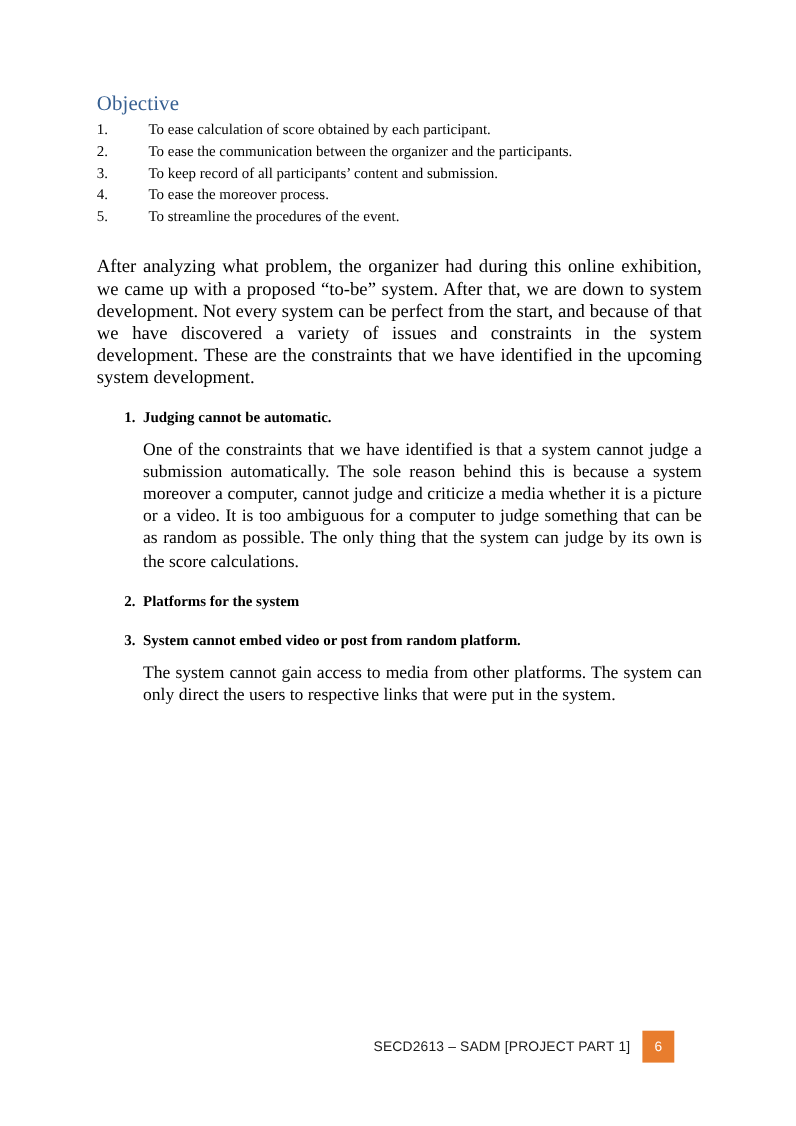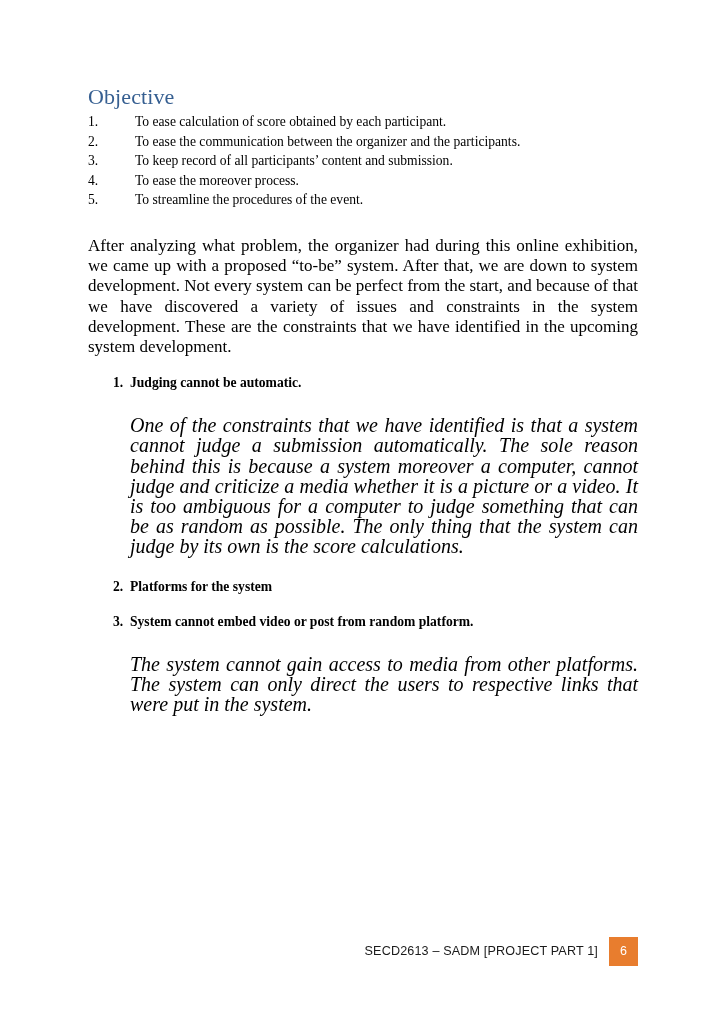--- a/index.html
+++ b/index.html
@@ -19,21 +19,21 @@
   .content {
     position: absolute;
     left: 88px;
     top: 84px;
     width: 550px;
   }
 
   
   .h-main {
     font-family: "Liberation Serif", "DejaVu Serif", serif;
-    font-size: 22px;
+    font-size: 19px;
     font-weight: normal;
     color: #365F91;
     line-height: 1.18;
     margin: 0 0 2px 0;
     letter-spacing: 0.1px;
   }
   .h-sub {
     font-family: "Liberation Serif", "DejaVu Serif", serif;
     font-size: 15px;
     font-weight: normal;
@@ -94,39 +94,38 @@
   }
   .constraint-num {
     width: 17px;
     flex: 0 0 17px;
   }
   .constraint-title {
     flex: 1 1 auto;
   }
   .constraint-body {
     margin-left: 42px;
-    margin-top: 23px;
-    font-size: 20px;
+    margin-top: 11px;
+    font-size: 16px;
     line-height: 20.2px;
     text-align: justify;
-    font-style: italic;
   }
   .spacer-obj { height: 26px; }
 
   
   .footer {
     position: absolute;
     left: 0;
     top: 936px;
     width: 724px;
     height: 30px;
     display: flex;
     justify-content: flex-end;
     align-items: center;
-    padding-right: 86px;
+    padding-right: 111px;
     box-sizing: border-box;
   }
   .footer-text {
     font-family: "Liberation Sans", "DejaVu Sans", sans-serif;
     font-size: 12.6px;
     color: #1a1a1a;
     letter-spacing: 0.15px;
     margin-right: 11px;
   }
   .page-badge {

